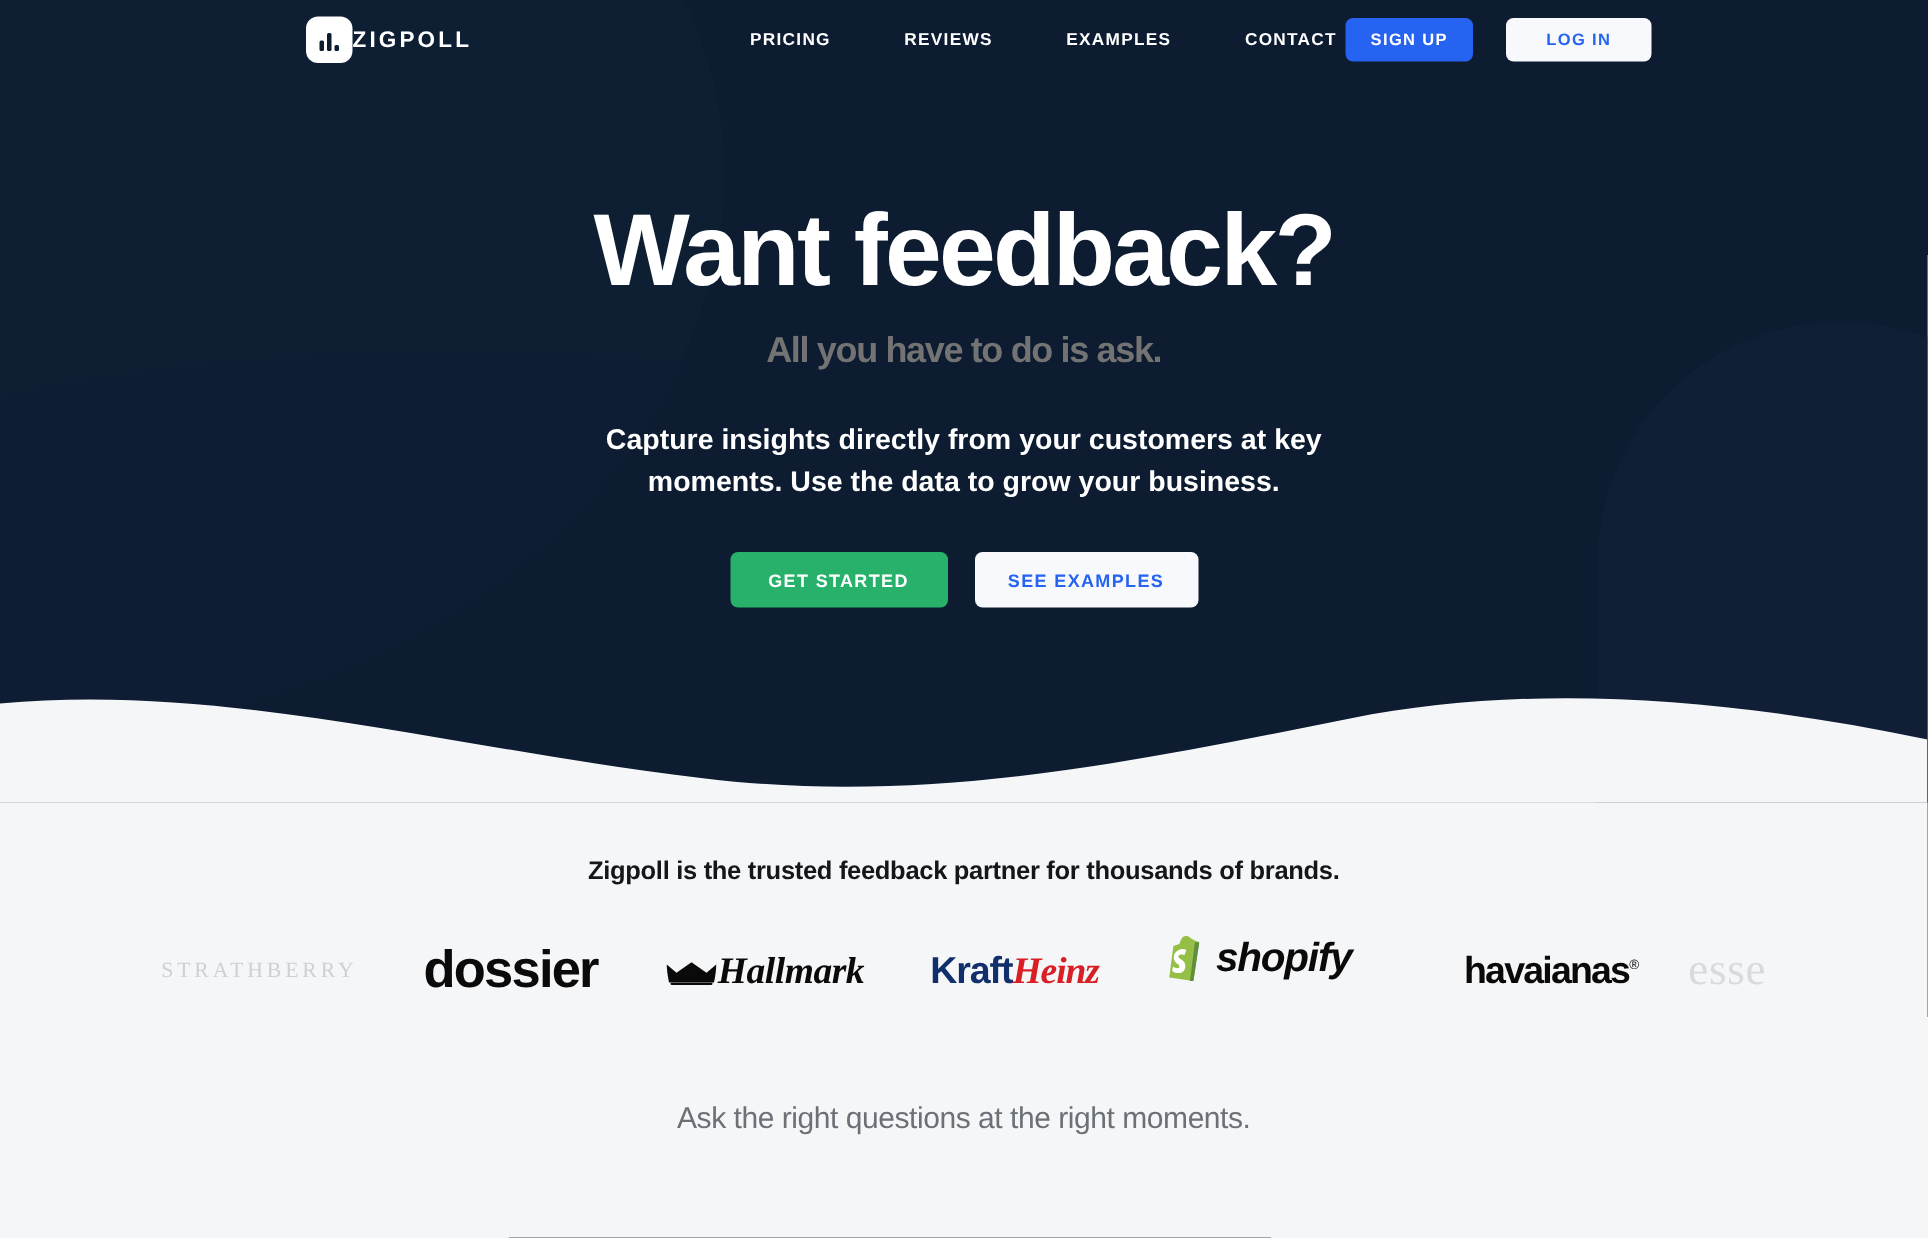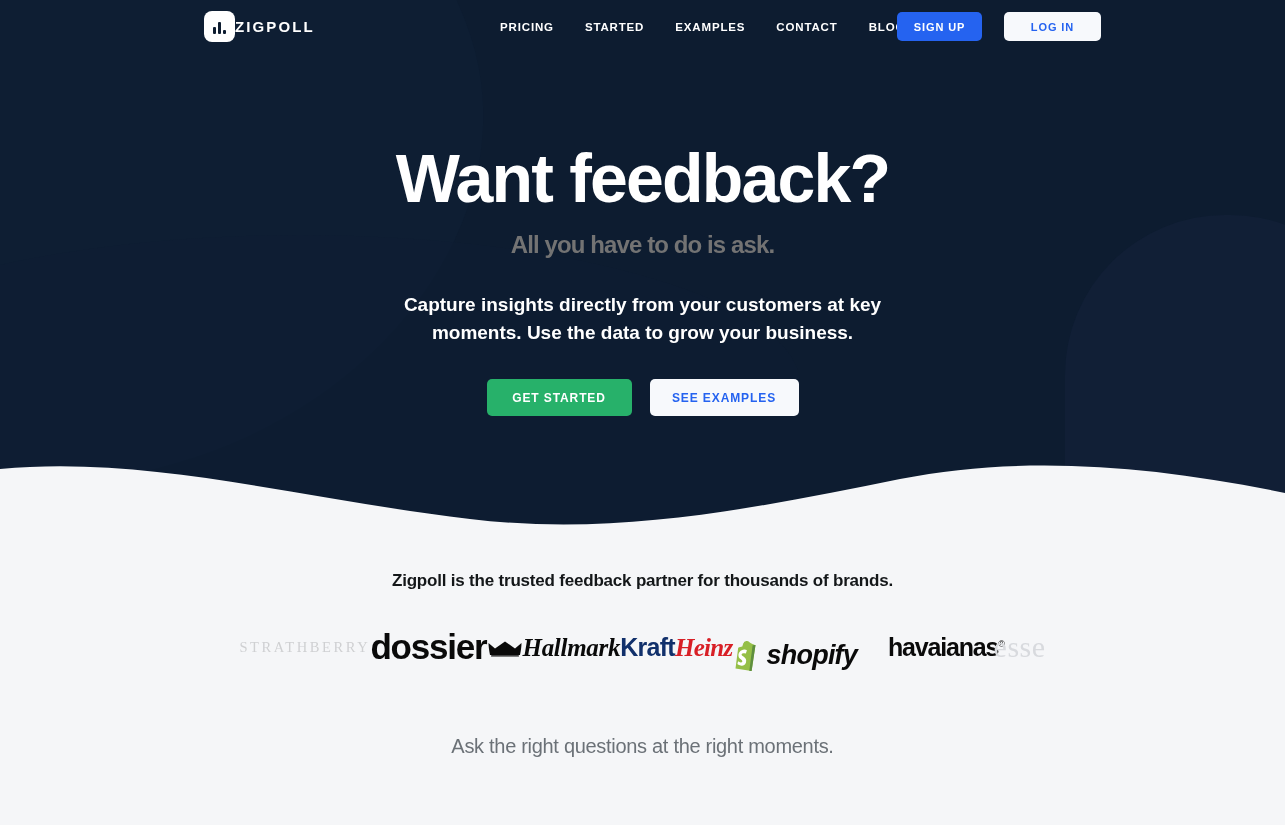--- a/index.html
+++ b/index.html
@@ -104,21 +104,21 @@
     font-size: 15px;
     font-weight: bold;
     letter-spacing: 2.1px;
   }
 
   .nav-links {
     position: absolute;
     left: 500px;
     display: flex;
     align-items: center;
-    gap: 31px;
+    gap: 49px;
   }
   .nav-link {
     color: #ffffff;
     font-size: 11.5px;
     font-weight: bold;
     letter-spacing: .85px;
     text-decoration: none;
     cursor: pointer;
     white-space: nowrap;
   }
@@ -151,21 +151,21 @@
   .btn-login {
     width: 97px; height: 29px;
     background: #f7f9fc;
     color: #2563f0;
     font-size: 11px;
   }
 
   
   .hero-content {
     position: absolute;
-    top: 11px; left: 0;
+    top: 0; left: 0;
     width: 1285px;
     z-index: 10;
     text-align: center;
   }
   .hero-title {
     margin-top: 128px;
     color: #ffffff;
     font-size: 68px;
     line-height: 78px;
     font-weight: bold;
@@ -223,20 +223,21 @@
     font-size: 17px;
     font-weight: bold;
     letter-spacing: -.2px;
   }
 
   .brands {
     margin-top: 26px;
     display: flex;
     align-items: center;
     justify-content: center;
+    gap: 44px;
     height: 60px;
     padding: 0 12px;
   }
   .brand-logo {
     display: flex;
     align-items: center;
     justify-content: center;
     height: 48px;
     color: #111;
   }
@@ -272,21 +273,21 @@
     font-size: 25px;
     font-weight: bold;
     letter-spacing: -.7px;
   }
   .lg-kraftheinz .kraft { color: #11306b; }
   .lg-kraftheinz .heinz {
     color: #d81f26;
     font-family: "Liberation Serif", serif;
     font-style: italic;
   }
-  .lg-shopify { display: flex; align-items: flex-end; gap: 7px; }
+  .lg-shopify { display: flex; align-items: flex-start; gap: 7px; }
   .lg-shopify .word {
     font-size: 27px;
     font-weight: bold;
     font-style: italic;
     letter-spacing: -.8px;
     color: #0a0a0a;
   }
   .lg-havaianas {
     font-size: 25px;
     font-weight: bold;
@@ -339,21 +340,21 @@
         <span class="logo-mark">
           <i class="b1"></i>
             <i class="b2"></i>
             <i class="b3"></i>
         </span>
         <span class="brand-name">ZIGPOLL</span>
       </a>
 
       <div class="nav-links">
         <a class="nav-link" href="#">PRICING</a>
-        <a class="nav-link" href="#">STARTED</a>
+        <a class="nav-link" href="#">REVIEWS</a>
         <a class="nav-link" href="#">EXAMPLES</a>
         <a class="nav-link" href="#">CONTACT</a>
         <a class="nav-link" href="#">BLOG</a>
       </div>
 
       <div class="nav-actions">
         <button class="btn btn-signup">SIGN UP</button>
         <button class="btn btn-login">LOG IN</button>
       </div>
     </nav>

